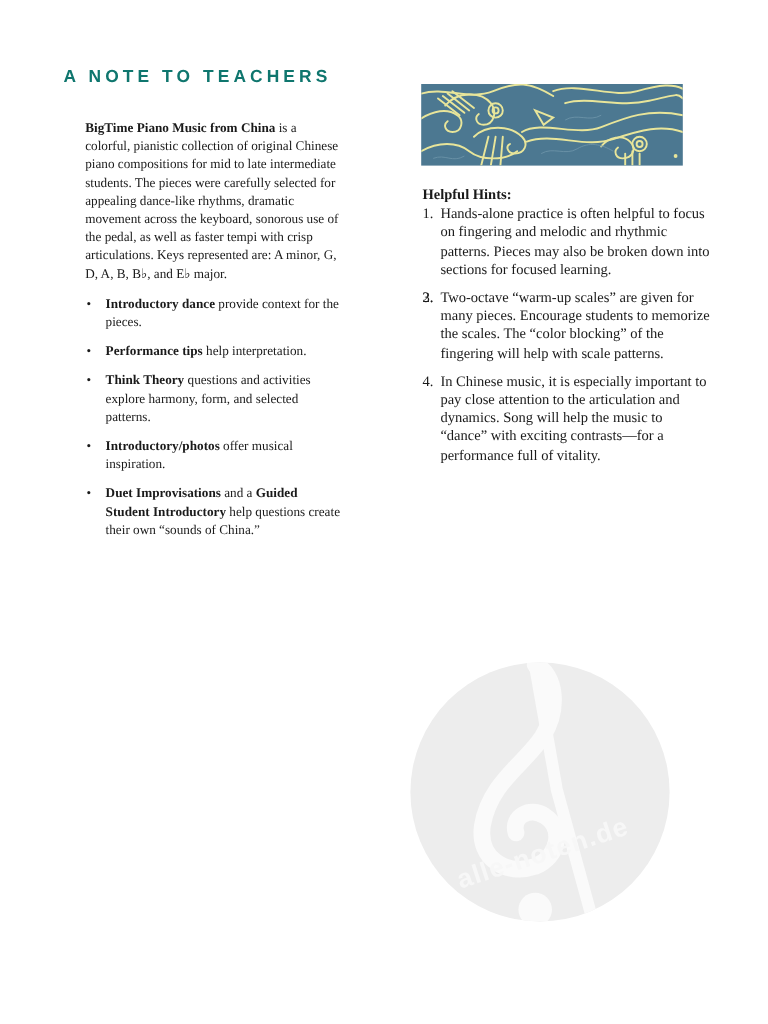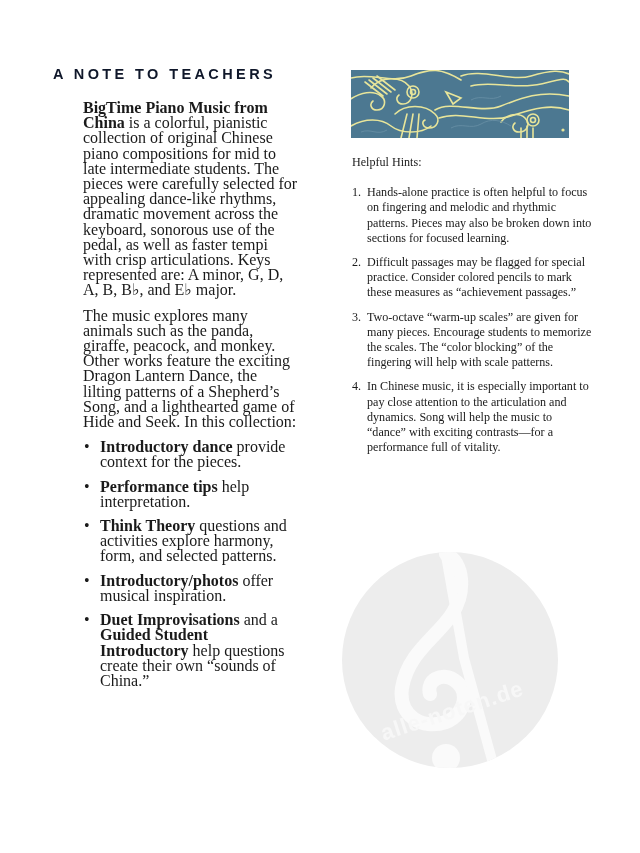--- a/index.html
+++ b/index.html
@@ -1,63 +1,62 @@
 <!DOCTYPE html>
 <html><head>
   <meta charset="utf-8">
   <style>
     html, body { margin: 0; padding: 0; }
     body {
       width: 640px; height: 853px; background: #ffffff; position: relative; overflow: hidden;
       font-family: "Liberation Serif", serif; color: #1a1a1a;
     }
     .page-title {
-      position: absolute; left: 53px; top: 66px;
+      position: absolute; left: 53px; top: 56px;
       font-family: "Liberation Sans", sans-serif; font-weight: bold;
-      font-size: 14.5px; letter-spacing: 3.4px; color: #0f172a;
+      font-size: 14.5px; letter-spacing: 3.4px; color: #0f766e;
     }
     .col-left {
-      position: absolute; left: 83px; top: 100px; width: 215px;
-      font-size: 16px; line-height: 15.2px;
+      position: absolute; left: 71px; top: 100px; width: 215px;
+      font-size: 11px; line-height: 15.2px;
     }
     .col-left p { margin: 0 0 10px 0; }
     .bullets { list-style: none; margin: 0; padding: 0; }
     .bullets li { position: relative; padding-left: 17px; margin-bottom: 9px; }
     .bullets li .dot { position: absolute; left: 1px; top: 0; }
     b { font-weight: bold; }
     .banner {
       position: absolute; left: 351px; top: 70px; width: 218px; height: 68px;
       background: #4c7891; overflow: hidden;
     }
     .col-right {
       position: absolute; left: 352px; top: 155px; width: 240px;
       font-size: 12.1px; line-height: 15.2px;
     }
-    .hints-title { font-weight: normal; margin: 0 0 15px 0; }
+    .hints-title { font-weight: bold; margin: 0 0 1px 0; }
     .hints { list-style: none; margin: 0; padding: 0; }
     .hints li { position: relative; padding-left: 15px; margin-bottom: 9px; }
     .hints li .num { position: absolute; left: 0; top: 0; }
     .watermark {
       position: absolute; left: 342px; top: 552px; width: 216px; height: 216px;
       border-radius: 50%; background: #ededed; overflow: hidden;
     }
     .wm-text {
       position: absolute; left: 36px; top: 146px; transform: rotate(-18deg);
       font-family: "Liberation Sans", sans-serif; font-size: 22px; font-weight: bold;
       color: #f7f7f7; letter-spacing: 1px;
     }
   </style>
 </head>
 <body>
 
 <div class="page-title">A NOTE TO TEACHERS</div>
 
 <div class="col-left">
   <p><b>BigTime Piano Music from China</b><span> is a colorful, pianistic collection of original Chinese piano compositions for mid to late intermediate students. The pieces were carefully selected for appealing dance-like rhythms, dramatic movement across the keyboard, sonorous use of the pedal, as well as faster tempi with crisp articulations. Keys represented are: A minor, G, D, A, B, B♭, and E♭ major.</span></p>
-  <p>The music explores many animals such as the panda, giraffe, peacock, and monkey. Other works feature the exciting Dragon Lantern Dance, the lilting patterns of a Shepherd’s Song, and a lighthearted game of Hide and Seek. In this collection:</p>
   <ul class="bullets">
     <li><span class="dot">•</span><b>Introductory dance</b><span> provide context for the pieces.</span></li>
     <li><span class="dot">•</span><b>Performance tips</b><span> help interpretation.</span></li>
     <li><span class="dot">•</span><b>Think Theory</b><span> questions and activities explore harmony, form, and selected patterns.</span></li>
     <li><span class="dot">•</span><b>Introductory/photos</b><span> offer musical inspiration.</span></li>
     <li><span class="dot">•</span><b>Duet Improvisations</b><span> and a </span><b>Guided Student Introductory</b><span> help questions create their own “sounds of China.”</span></li>
   </ul>
 </div>
 
 <div class="banner">
@@ -88,21 +87,21 @@
       <path d="M10 62 C20 58 26 66 36 60"></path>
     </g>
     <circle cx="212" cy="60" r="1.6" fill="#e8e59a"></circle>
   </svg>
 </div>
 
 <div class="col-right">
   <p class="hints-title">Helpful Hints:</p>
   <ol class="hints">
     <li><span class="num">1.</span><span>Hands-alone practice is often helpful to focus on fingering and melodic and rhythmic patterns. Pieces may also be broken down into sections for focused learning.</span></li>
-    <li><span class="num">2.</span><span>Difficult passages may be flagged for special practice. Consider colored pencils to mark these measures as “achievement passages.”</span></li>
+    <li><span class="num">2.</span></li>
     <li><span class="num">3.</span><span>Two-octave “warm-up scales” are given for many pieces. Encourage students to memorize the scales. The “color blocking” of the fingering will help with scale patterns.</span></li>
     <li><span class="num">4.</span><span>In Chinese music, it is especially important to pay close attention to the articulation and dynamics. Song will help the music to “dance” with exciting contrasts—for a performance full of vitality.</span></li>
   </ol>
 </div>
 
 <div class="watermark">
   <svg width="216" height="216" viewBox="0 0 216 216" style="position:absolute;left:0;top:0;">
     <g fill="none" stroke="#fafafa" stroke-linecap="round">
       <path d="M104 2 C122 10 124 40 110 62 C96 84 66 100 60 136 C56 164 80 178 104 170 C124 162 128 138 112 128 C100 120 84 128 88 142" stroke-width="14"></path>
       <path d="M104 4 L122 106 L150 208" stroke-width="10"></path>

